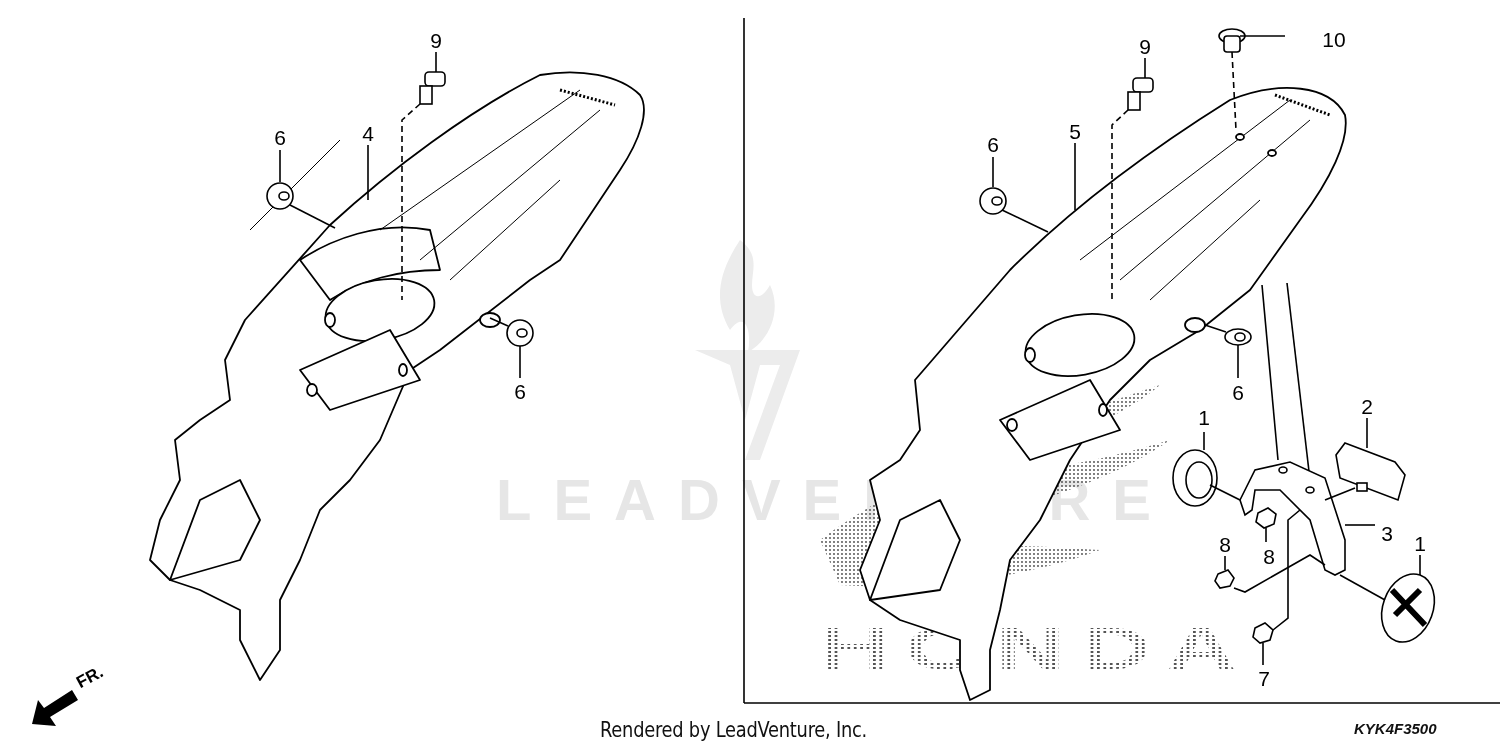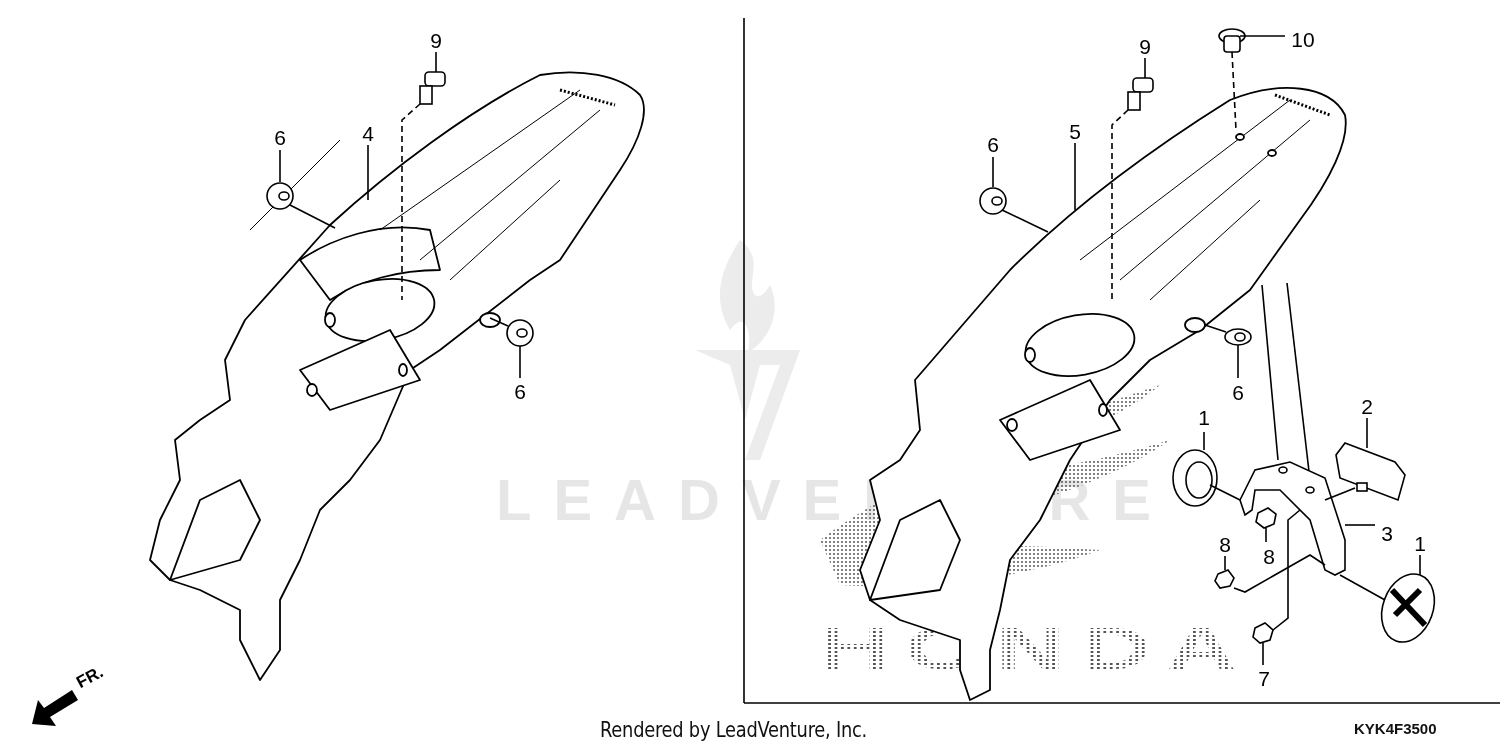--- a/index.html
+++ b/index.html
@@ -1,20 +1,20 @@
 <!DOCTYPE html>
 <html><head>
 <meta charset="utf-8">
 <style>
   html,body{margin:0;padding:0;background:#fff;}
   body{width:1500px;height:750px;position:relative;overflow:hidden;font-family:"DejaVu Sans",sans-serif;}
   svg.diagram{position:absolute;left:0;top:0;width:1500px;height:750px;}
   .callout{position:absolute;font-family:"Liberation Sans",sans-serif;font-size:21px;color:#000;line-height:1;transform:translate(-50%,-50%);cursor:pointer;}
   .footer-credit{position:absolute;left:600px;top:718px;font-family:"DejaVu Sans",sans-serif;font-size:21px;color:#111;transform:scaleX(0.85);transform-origin:left center;letter-spacing:-0.3px;}
-  .footer-code{position:absolute;left:1354px;top:720px;font-family:"Liberation Sans",sans-serif;font-size:15px;font-weight:bold;color:#111;}
+  .footer-code{position:absolute;left:1354px;top:720px;font-family:"Liberation Sans",sans-serif;font-size:15px;font-weight:bold;color:#111;font-style:italic;}
   .fr-label{position:absolute;left:78px;top:674px;font-family:"Liberation Sans",sans-serif;font-size:17px;font-weight:900;transform:rotate(-28deg);transform-origin:left center;}
   .watermark{position:absolute;left:496px;top:466px;font-family:"Liberation Sans",sans-serif;font-size:58px;color:#e6e6e6;letter-spacing:22px;font-weight:bold;}
   .honda-wm{position:absolute;left:820px;top:614px;font-family:"Liberation Sans",sans-serif;font-size:60px;font-weight:900;color:transparent;letter-spacing:10px;
     background-image:radial-gradient(#555 0.9px,transparent 1.1px);background-size:4px 4px;-webkit-background-clip:text;background-clip:text;transform:scaleX(1.6);transform-origin:left top;}
 </style>
 </head>
 <body>
 
 <div class="watermark">LEADVENTURE</div>
 <div class="honda-wm">HONDA</div>
@@ -145,21 +145,21 @@
     <polygon points="32,724 38,700 44,708 72,690 78,700 50,717 56,726"></polygon>
   </g>
 </svg>
 
 <div class="callout" style="left:436px;top:40px">9</div>
 <div class="callout" style="left:280px;top:137px">6</div>
 <div class="callout" style="left:368px;top:133px">4</div>
 <div class="callout" style="left:520px;top:391px">6</div>
 
 <div class="callout" style="left:1145px;top:46px">9</div>
-<div class="callout" style="left:1303px;top:39px">10</div>
+<div class="callout" style="left:1334px;top:39px">10</div>
 <div class="callout" style="left:993px;top:144px">6</div>
 <div class="callout" style="left:1075px;top:131px">5</div>
 <div class="callout" style="left:1238px;top:392px">6</div>
 <div class="callout" style="left:1204px;top:417px">1</div>
 <div class="callout" style="left:1367px;top:406px">2</div>
 <div class="callout" style="left:1387px;top:533px">3</div>
 <div class="callout" style="left:1225px;top:544px">8</div>
 <div class="callout" style="left:1269px;top:556px">8</div>
 <div class="callout" style="left:1420px;top:543px">1</div>
 <div class="callout" style="left:1264px;top:678px">7</div>

